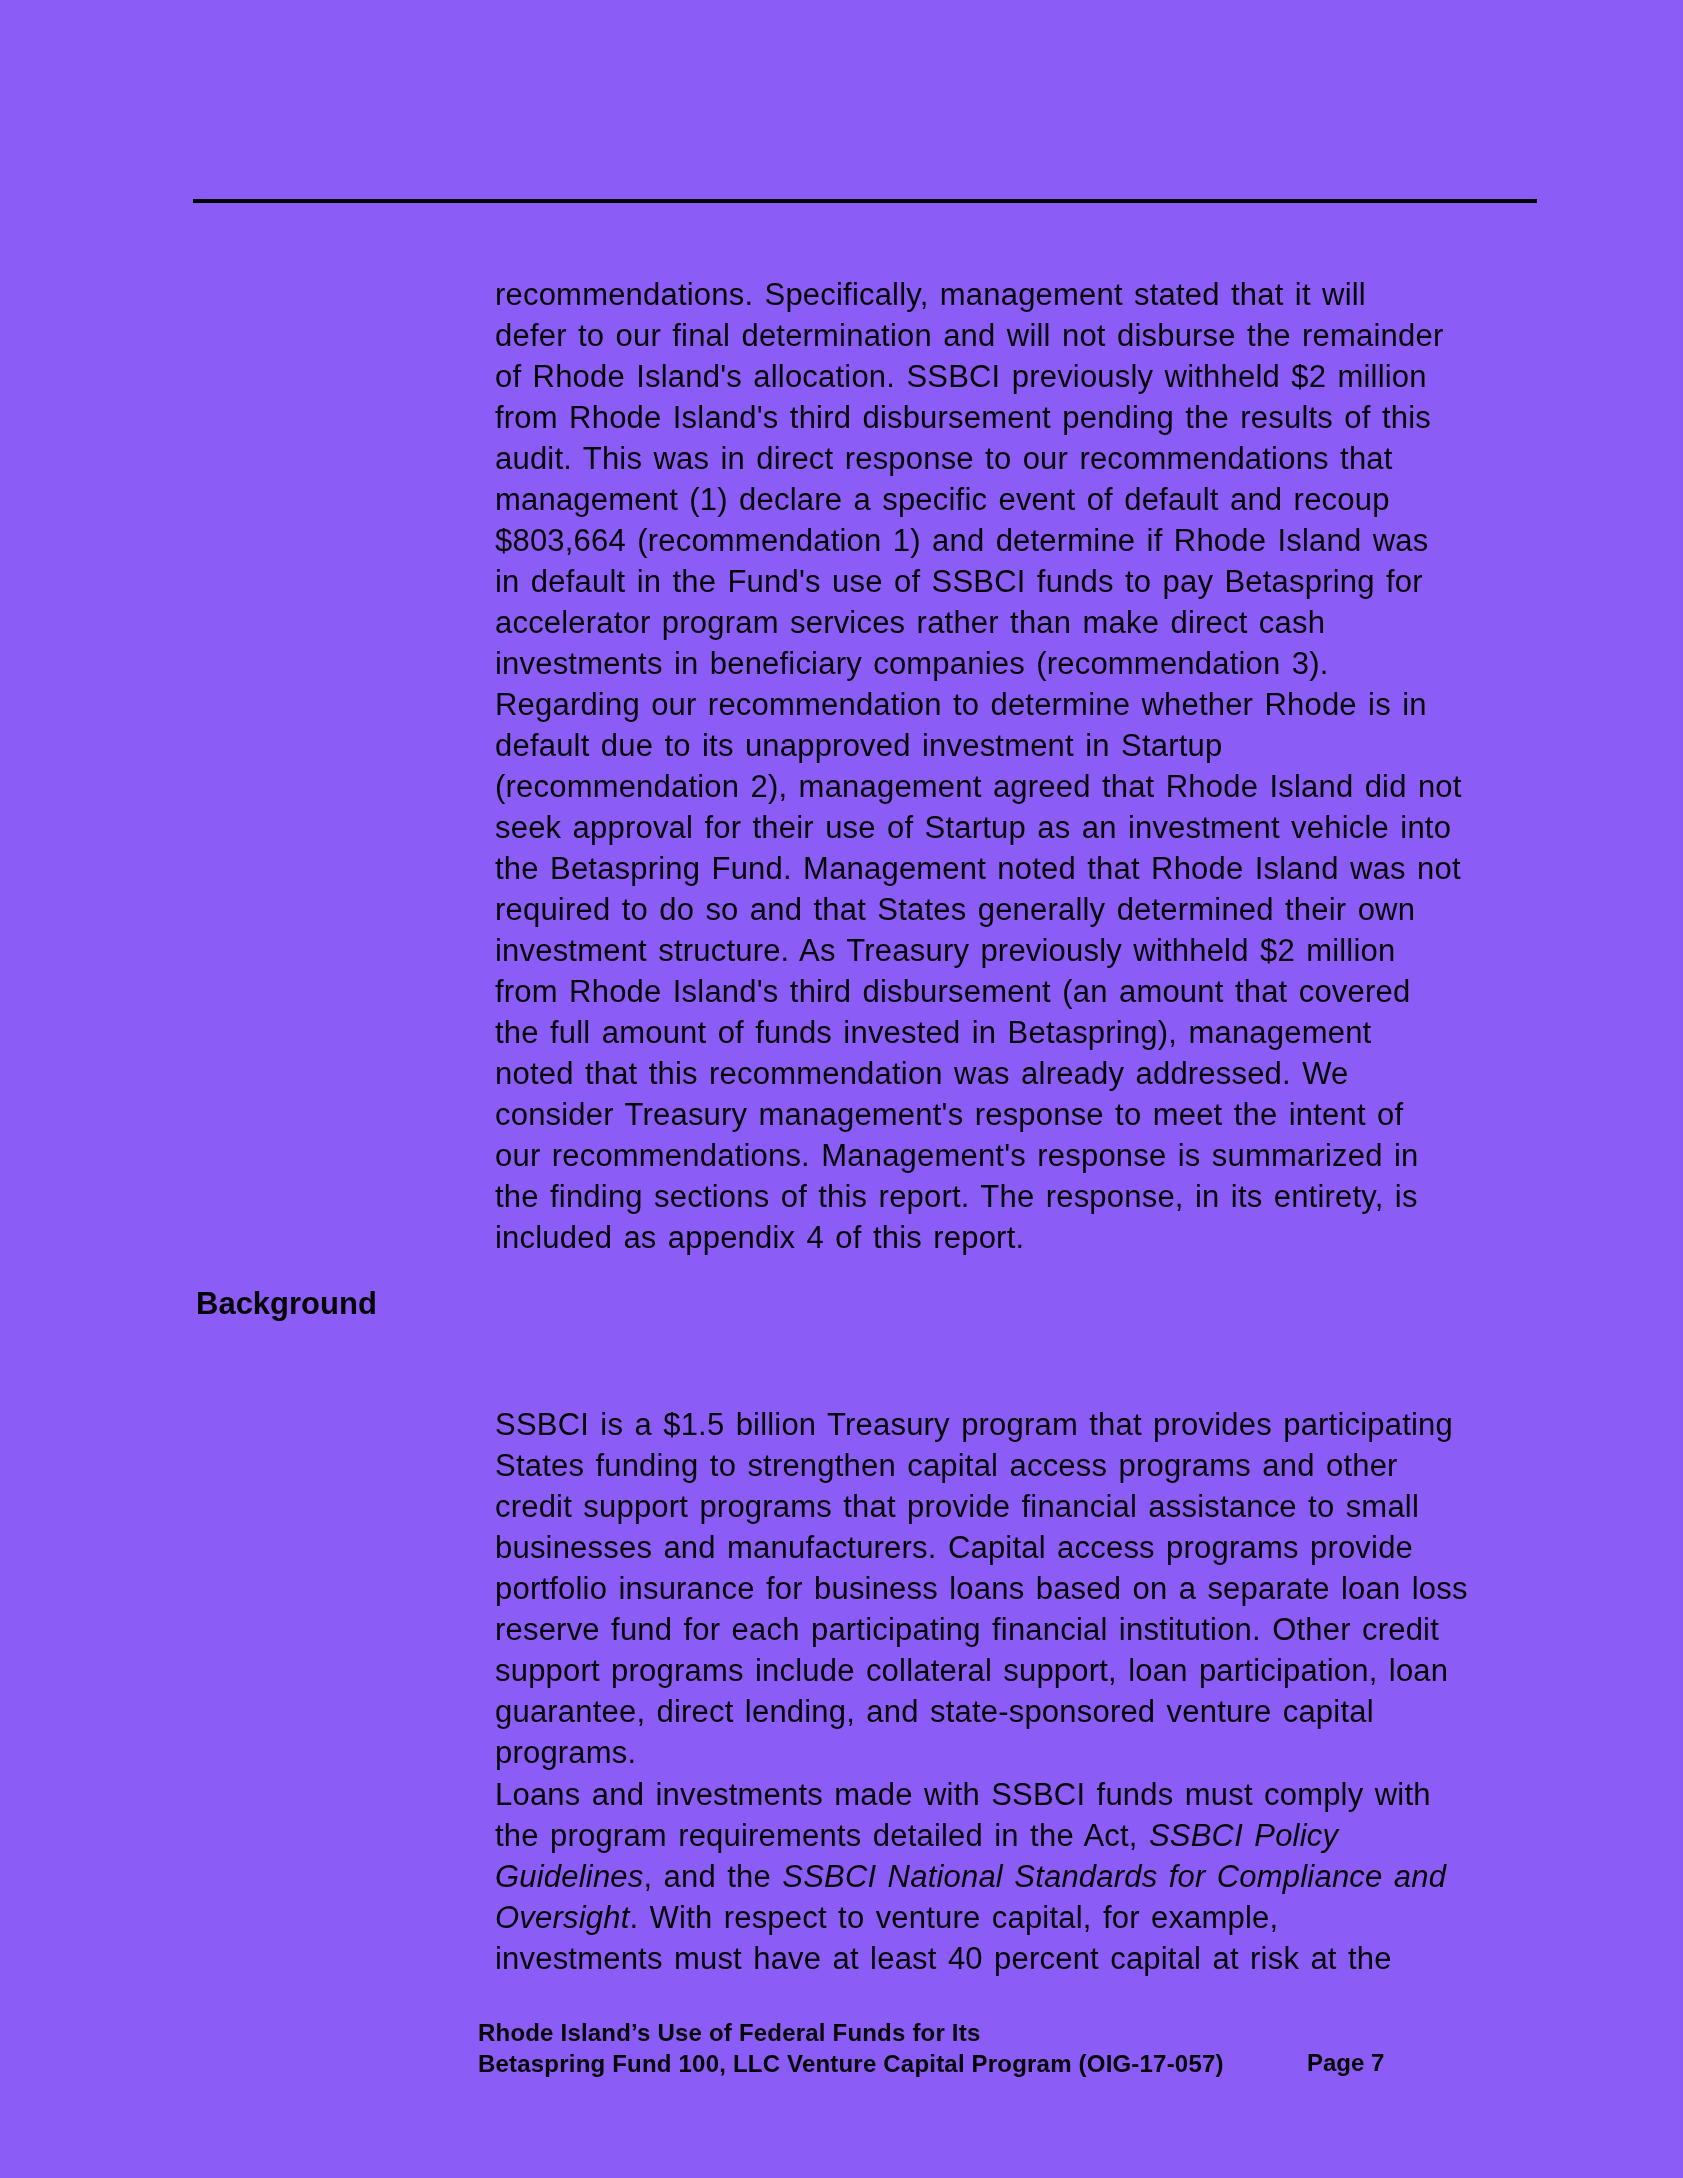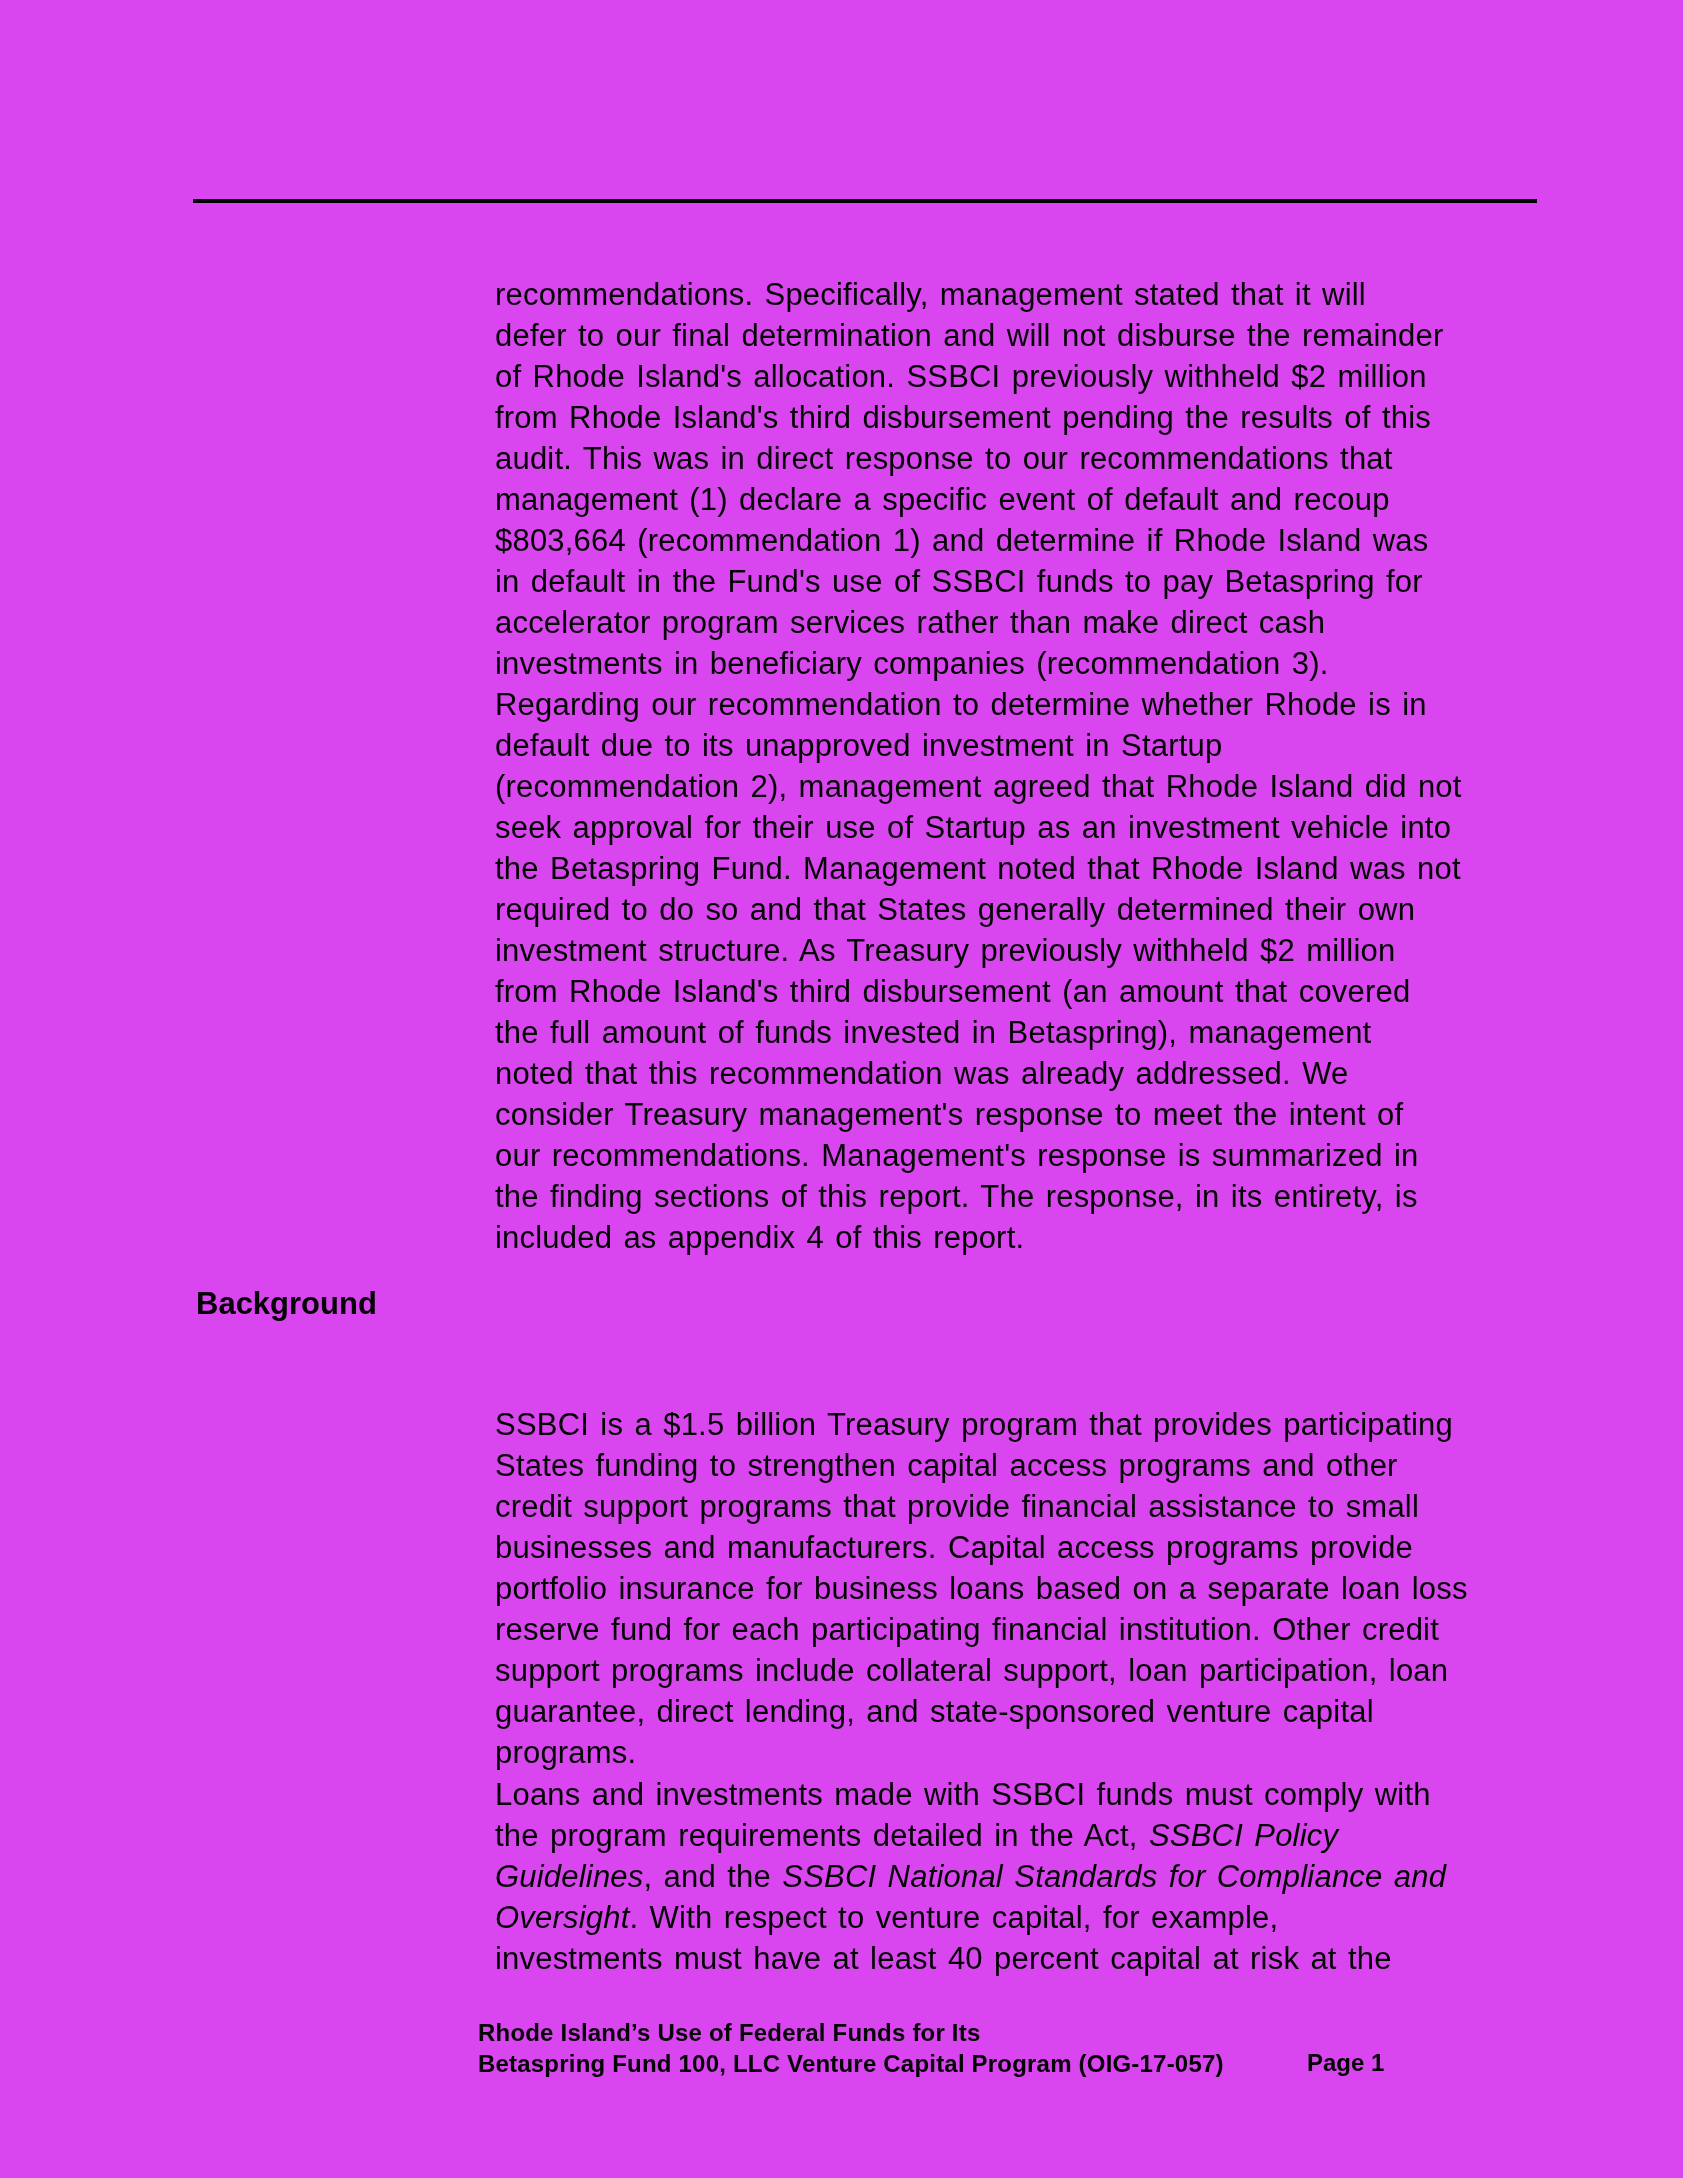--- a/index.html
+++ b/index.html
@@ -4,21 +4,21 @@
 <style>
   html, body {
     margin: 0;
     padding: 0;
     background: #ffffff;
   }
   .page {
     position: relative;
     width: 1683px;
     height: 2178px;
-    background: #d946ef;
+    background: #8b5cf6;
     font-family: "Liberation Sans", sans-serif;
     color: #000000;
     overflow: hidden;
   }
   .top-rule {
     position: absolute;
     left: 193px;
     top: 199px;
     width: 1344px;
     height: 4px;
@@ -115,16 +115,16 @@
 
   <div class="body-para para-3"><span>Loans and investments made with SSBCI funds must comply with
 the program requirements detailed in the Act, </span><span class="seg-italic">SSBCI Policy
 Guidelines</span><span>, and the </span><span class="seg-italic">SSBCI National Standards for Compliance and
 Oversight</span><span>. With respect to venture capital, for example,
 investments must have at least 40 percent capital at risk at the</span></div>
 
   <div class="footer">Rhode Island’s Use of Federal Funds for Its
 Betaspring Fund 100, LLC Venture Capital Program (OIG-17-057)</div>
 
-  <div class="page-number">Page 1</div>
+  <div class="page-number">Page 7</div>
 
 </div>
 
 
 </body></html>

